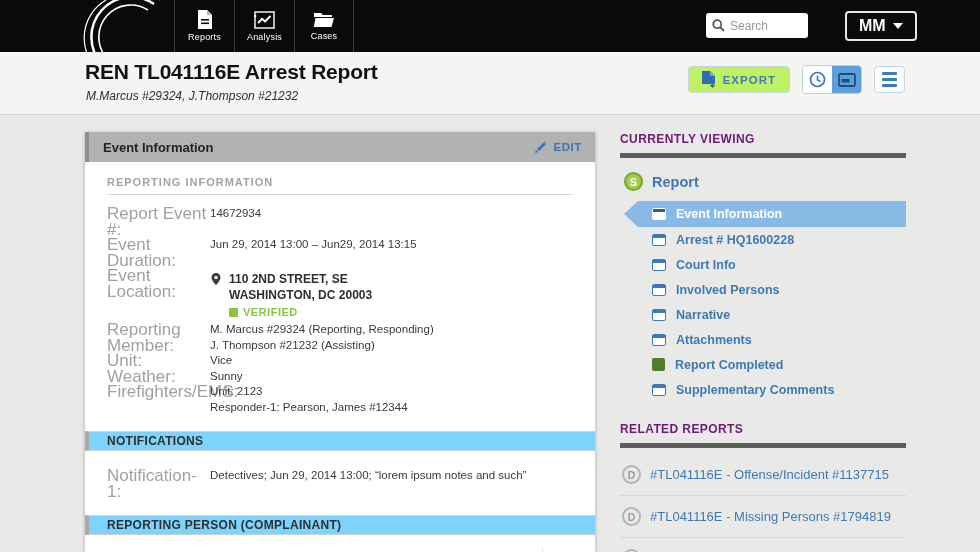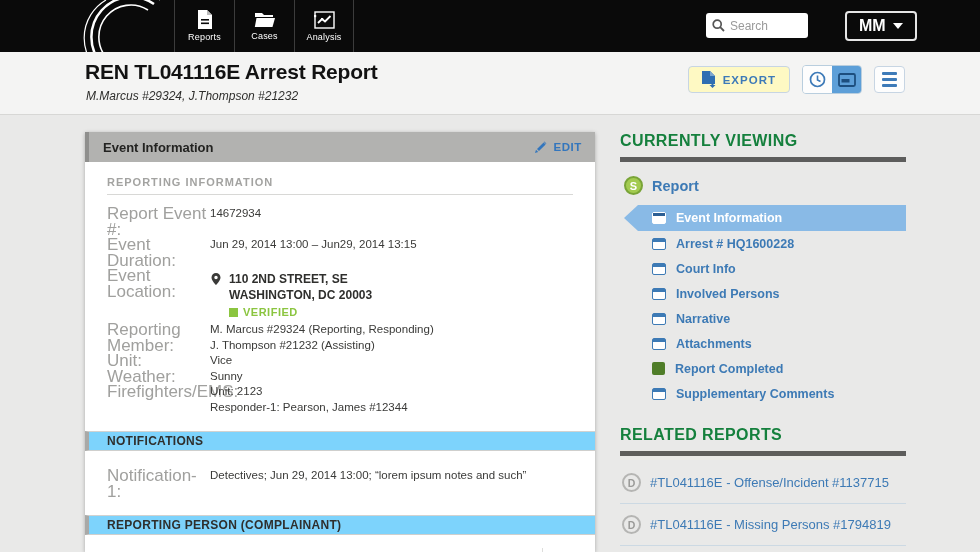--- a/index.html
+++ b/index.html
@@ -17,21 +17,21 @@
   .nav-search input { border:none; outline:none; width:70px; font-size:12px; color:#333; font-family:"Liberation Sans", sans-serif; }
   .nav-search input::placeholder { color:#9a9a9a; }
   .user-menu { position:absolute; left:845px; top:11px; height:30px; min-width:60px; border:2px solid #e6e6e6; border-radius:4px; color:#fff; font-weight:bold; font-size:16px; display:flex; align-items:center; justify-content:center; gap:7px; padding:0 12px; cursor:pointer; }
   .caret-down { width:0; height:0; border-left:5px solid transparent; border-right:5px solid transparent; border-top:6px solid #fff; }
 
   
   .pagehead { position:absolute; left:0; top:52px; width:980px; height:63px; background:#f4f4f3; border-bottom:1px solid #d7d7d5; }
   .page-title { position:absolute; left:85px; top:8px; font-size:21px; font-weight:bold; color:#121212; letter-spacing:-0.2px; }
   .page-subtitle { position:absolute; left:86px; top:37px; font-size:12px; color:#2e2e2c;font-style:italic; }
   .head-controls { position:absolute; right:75px; top:13px; display:flex; align-items:center; gap:12px; }
-  .export-btn { height:27px; background:#fef9c3; border:1px solid #c7d5e3; border-radius:4px; display:flex; align-items:center; gap:7px; padding:0 13px; cursor:pointer; }
+  .export-btn { height:27px; background:#bef264; border:1px solid #c7d5e3; border-radius:4px; display:flex; align-items:center; gap:7px; padding:0 13px; cursor:pointer; }
   .export-btn span { color:#3d7ab8; font-size:11.5px; font-weight:bold; letter-spacing:1px; }
   .toggle-group { display:flex; border:1px solid #b9cede; border-radius:4px; overflow:hidden; }
   .toggle-btn { width:29px; height:27px; display:flex; align-items:center; justify-content:center; background:#fdfdfd; cursor:pointer; }
   .toggle-btn.active { background:#5d9fd8; }
   .menu-btn { width:31px; height:27px; background:#fdfdfd; border:1px solid #c7d5e3; border-radius:4px; display:flex; flex-direction:column; align-items:center; justify-content:center; gap:3px; cursor:pointer; }
   .menu-btn i { display:block; width:15px; height:3px; background:#3d7ab8; border-radius:1px; }
 
   
   .panel { position:absolute; left:85px; top:132px; width:510px; height:420px; background:#fff; box-shadow:0 1px 4px rgba(0,0,0,0.28); overflow:hidden; }
   .panel-header { height:30px; background:#b2b2b0; border-left:4px solid #8f8f8d; display:flex; align-items:center; justify-content:space-between; padding:0 13px 0 14px; }
@@ -50,21 +50,21 @@
   .verified span { color:#8bc540; font-size:11px; font-weight:bold; letter-spacing:0.5px; }
   .section-bar { margin-top:16px; height:20px; background:#7dd3fc; border-top:1px solid #d2d2d0; border-bottom:1px solid #cfcfcd; border-left:4px solid #a9a9a7; display:flex; align-items:center; padding-left:18px; font-size:12px; font-weight:bold; color:#2f2f2d; letter-spacing:0.3px; }
   .note-row { margin:17px 22px 0 22px; display:flex; }
   .person-row { margin:19px 22px 0 22px; display:flex; align-items:center; gap:8px; position:relative; }
   .person-row .ptag { color:#a0a09e; font-size:11.5px; font-weight:bold; }
   .person-row .pname { color:#2b2b29; font-size:12px; font-weight:bold;margin-left:43px; }
   .person-row .vline { position:absolute; right:30px; top:-6px; width:1px; height:40px; background:#dddddb; }
 
   
   .sidebar { position:absolute; left:620px; top:132px; width:286px; height:420px; overflow:hidden; }
-  .side-heading { font-size:16px; font-weight:bold; color:#15803d; letter-spacing:0.4px; margin-bottom:7px; }
+  .side-heading { font-size:12px; font-weight:bold; color:#701a75; letter-spacing:0.4px; margin-bottom:7px; }
   .side-rule { width:100%; height:5px; background:#5d5d5c; }
   .report-row { display:flex; align-items:center; gap:9px; margin:14px 0 10px 4px; cursor:pointer; }
   .s-badge { width:19px; height:19px; border-radius:50%; background:#a3cb50; border:2px solid #79a437; color:#fff; font-size:11px; font-weight:bold; display:flex; align-items:center; justify-content:center; }
   .report-row .rlabel { color:#3d7ab5; font-size:14.5px; font-weight:bold; }
   .navlist { }
   .navitem { position:relative; margin-left:18px; height:25px; display:flex; align-items:center; gap:10px; padding-left:14px; cursor:pointer; }
   .navitem .ilabel { color:#3d7ab5; font-size:12.5px; font-weight:bold; }
   .navitem.active { background:#89bae6; height:26px; }
   .navitem.active::before { content:""; position:absolute; left:-14px; top:0; width:0; height:0; border-top:13px solid transparent; border-bottom:13px solid transparent; border-right:14px solid #89bae6; }
   .navitem.active .ilabel { color:#fff; }
@@ -94,34 +94,34 @@
     <div class="nav-item">
       <svg width="16" height="19" viewBox="0 0 16 19">
           <path d="M1 0 H10 L15 5 V19 H1 Z" fill="#fff"></path>
           <path d="M10 0 L15 5 H10 Z" fill="#bbb"></path>
           <rect x="4" y="9" width="8" height="1.6" fill="#0a0a0a"></rect>
           <rect x="4" y="12.5" width="8" height="1.6" fill="#0a0a0a"></rect>
         </svg>
       <span class="nlabel">Reports</span>
     </div>
     <div class="nav-item">
-      <svg width="22" height="17" viewBox="0 0 22 17">
-          <path d="M1 2 H8 L10 4 H19 V6 H1 Z" fill="#fff"></path>
-          <path d="M2.5 7 H21 L18.5 16 H0.8 Z" fill="#fff"></path>
-        </svg>
-      <span class="nlabel">Cases</span>
-    </div>
-    <div class="nav-item">
       <svg width="21" height="18" viewBox="0 0 21 18">
           <rect x="1" y="1" width="19" height="16" fill="none" stroke="#fff" stroke-width="1.4"></rect>
           <polyline points="4,12 8,8 11,10.5 16.5,5" fill="none" stroke="#fff" stroke-width="1.8"></polyline>
           <rect x="7" y="7" width="2.2" height="2.2" fill="#fff"></rect>
           <rect x="15.3,4" y="4" width="2.2" height="2.2" fill="#fff"></rect>
         </svg>
       <span class="nlabel">Analysis</span>
+    </div>
+    <div class="nav-item">
+      <svg width="22" height="17" viewBox="0 0 22 17">
+          <path d="M1 2 H8 L10 4 H19 V6 H1 Z" fill="#fff"></path>
+          <path d="M2.5 7 H21 L18.5 16 H0.8 Z" fill="#fff"></path>
+        </svg>
+      <span class="nlabel">Cases</span>
     </div>
   </div>
   <div class="nav-search">
     <svg width="13" height="13" viewBox="0 0 13 13">
         <circle cx="5.2" cy="5.2" r="4" fill="none" stroke="#555" stroke-width="1.7"></circle>
         <line x1="8.2" y1="8.2" x2="12" y2="12" stroke="#555" stroke-width="1.8"></line>
       </svg>
     <input type="text" placeholder="Search" style="">
   </div>
   <div class="user-menu">

